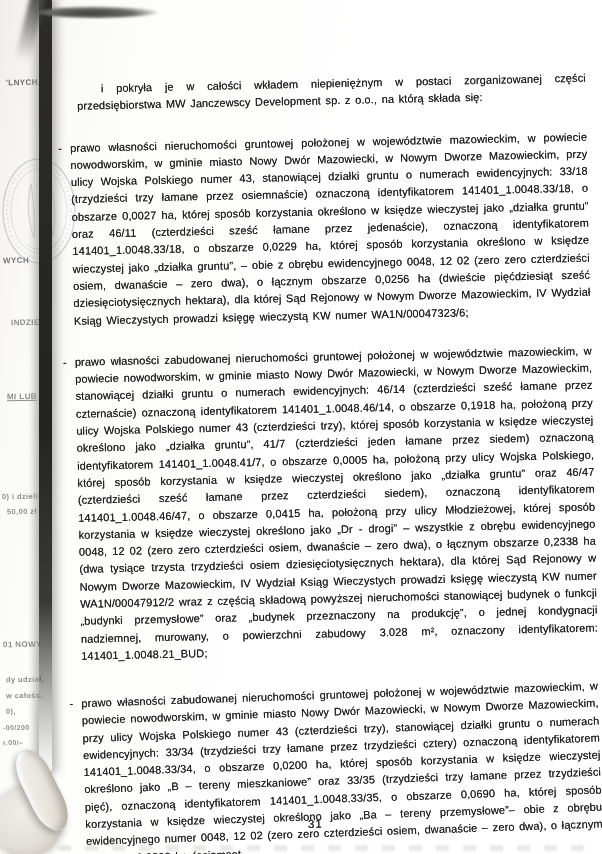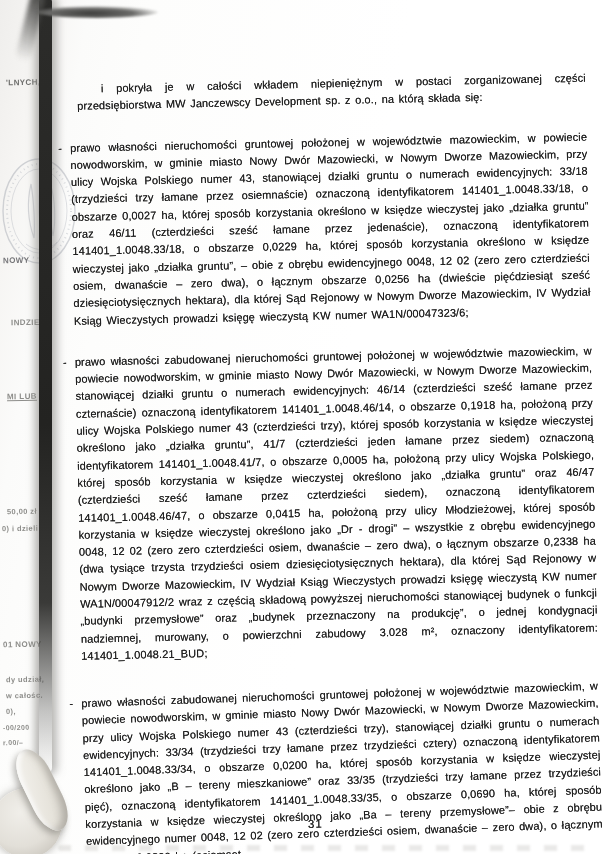--- a/index.html
+++ b/index.html
@@ -35,21 +35,21 @@
   .seal{position:absolute;left:1px;top:156px;width:80px;height:110px;opacity:.75;}
   
   .frag{
     position:absolute;color:#8e8e8b;font-size:8px;font-weight:bold;
     letter-spacing:.4px;white-space:nowrap;transform:rotate(-1deg);
   }
   .frag-0{left:6px;top:78px;color:#6f6f6d;}
   .frag-1{left:3px;top:256px;color:#77777a;}
   .frag-2{left:11px;top:318px;}
   .frag-3{left:7px;top:392px;text-decoration:underline;}
-  .frag-4{left:2px;top:492px;font-size:7.5px;margin-top:32px;}
+  .frag-4{left:2px;top:492px;font-size:7.5px;}
   .frag-5{left:7px;top:507px;font-size:7.5px;text-align:right;}
   .frag-6{left:3px;top:640px;}
   .frag-7{left:6px;top:675px;font-size:7.5px;}
   .frag-8{left:6px;top:691px;font-size:7.5px;}
   .frag-9{left:6px;top:707px;font-size:7.5px;}
   .frag-10{left:3px;top:724px;font-size:7px;}
   .frag-11{left:3px;top:739px;font-size:7px;}
   
   .page-rot{position:absolute;inset:0;transform:rotate(-1.25deg);transform-origin:570px 90px;}
   .textblock{
@@ -96,21 +96,21 @@
       <ellipse cx="38" cy="55" rx="28" ry="42" fill="none" stroke="#8d93a0" stroke-width="1" opacity="0.35"></ellipse>
       <ellipse cx="38" cy="55" rx="32" ry="47" fill="none" stroke="#8d93a0" stroke-width="2" stroke-dasharray="1,3.5" opacity="0.4"></ellipse>
       <path d="M30 28 C26 45 27 65 33 82 C34 70 33 45 30 28 Z" fill="none" stroke="#8d93a0" stroke-width="1.2" opacity="0.45"></path>
       <path d="M40 24 C37 45 38 68 42 86 C44 66 44 42 40 24 Z" fill="none" stroke="#8d93a0" stroke-width="1.2" opacity="0.45"></path>
       <path d="M50 30 C48 48 49 66 52 80 C55 64 54 44 50 30 Z" fill="none" stroke="#8d93a0" stroke-width="1.1" opacity="0.4"></path>
       <path d="M25 88 C35 96 48 95 56 86" fill="none" stroke="#8d93a0" stroke-width="1" opacity="0.35"></path>
     </svg>
   </div>
 
   <span class="frag frag-0">'LNYCH,</span>
-  <span class="frag frag-1">NOWY</span>
+  <span class="frag frag-1">WYCH</span>
   <span class="frag frag-2">INDZIE)</span>
   <span class="frag frag-3">MI  LUB</span>
   <span class="frag frag-4">0) i dzieli</span>
   <span class="frag frag-5">50,00 zł</span>
   <span class="frag frag-6">01 NOWY</span>
   <span class="frag frag-7">dy udział,</span>
   <span class="frag frag-8">w całośc.</span>
   <span class="frag frag-9">0),</span>
   <span class="frag frag-10">-00/200</span>
   <span class="frag frag-11">r.00/–</span>

